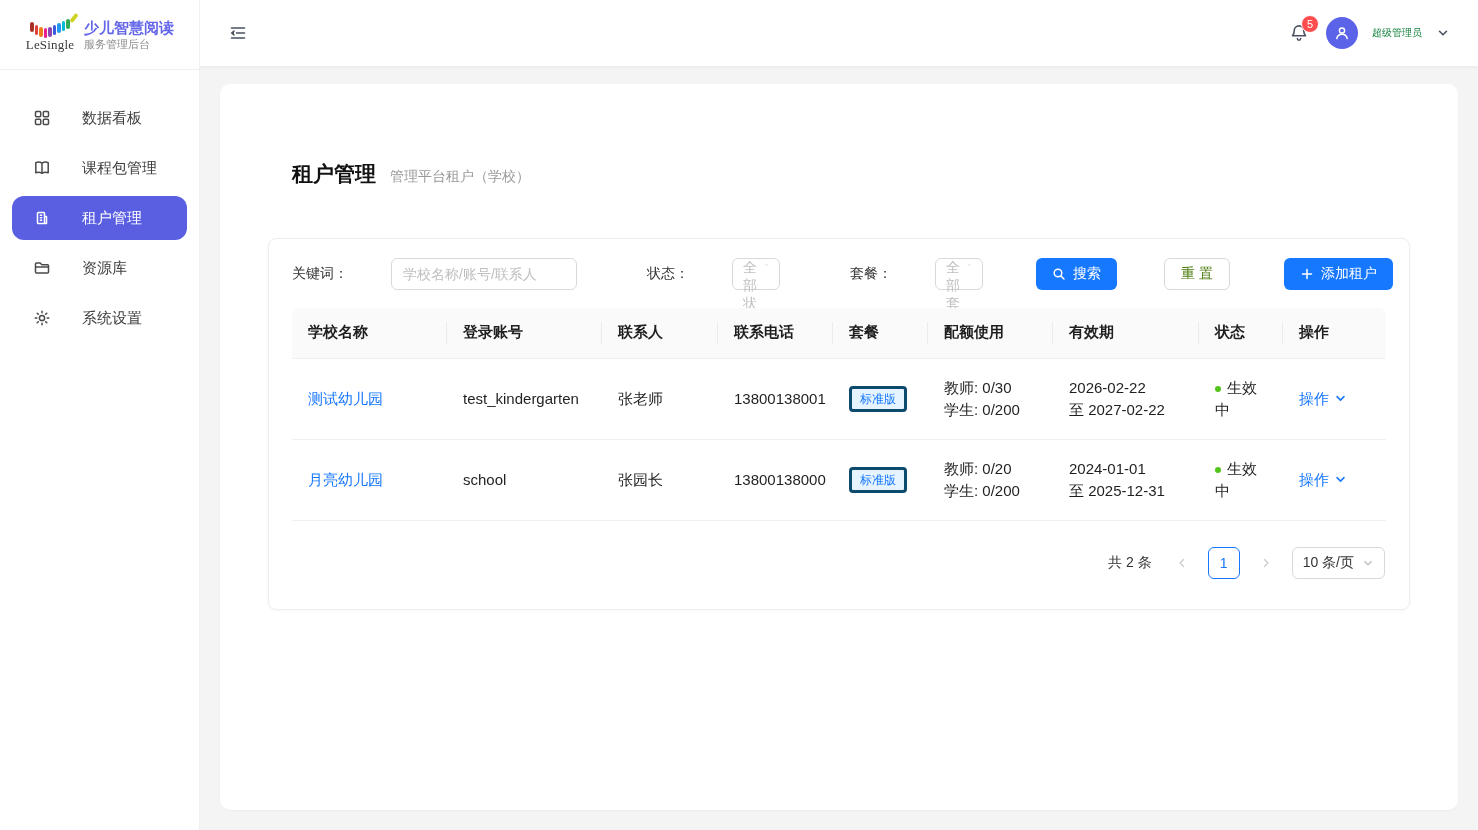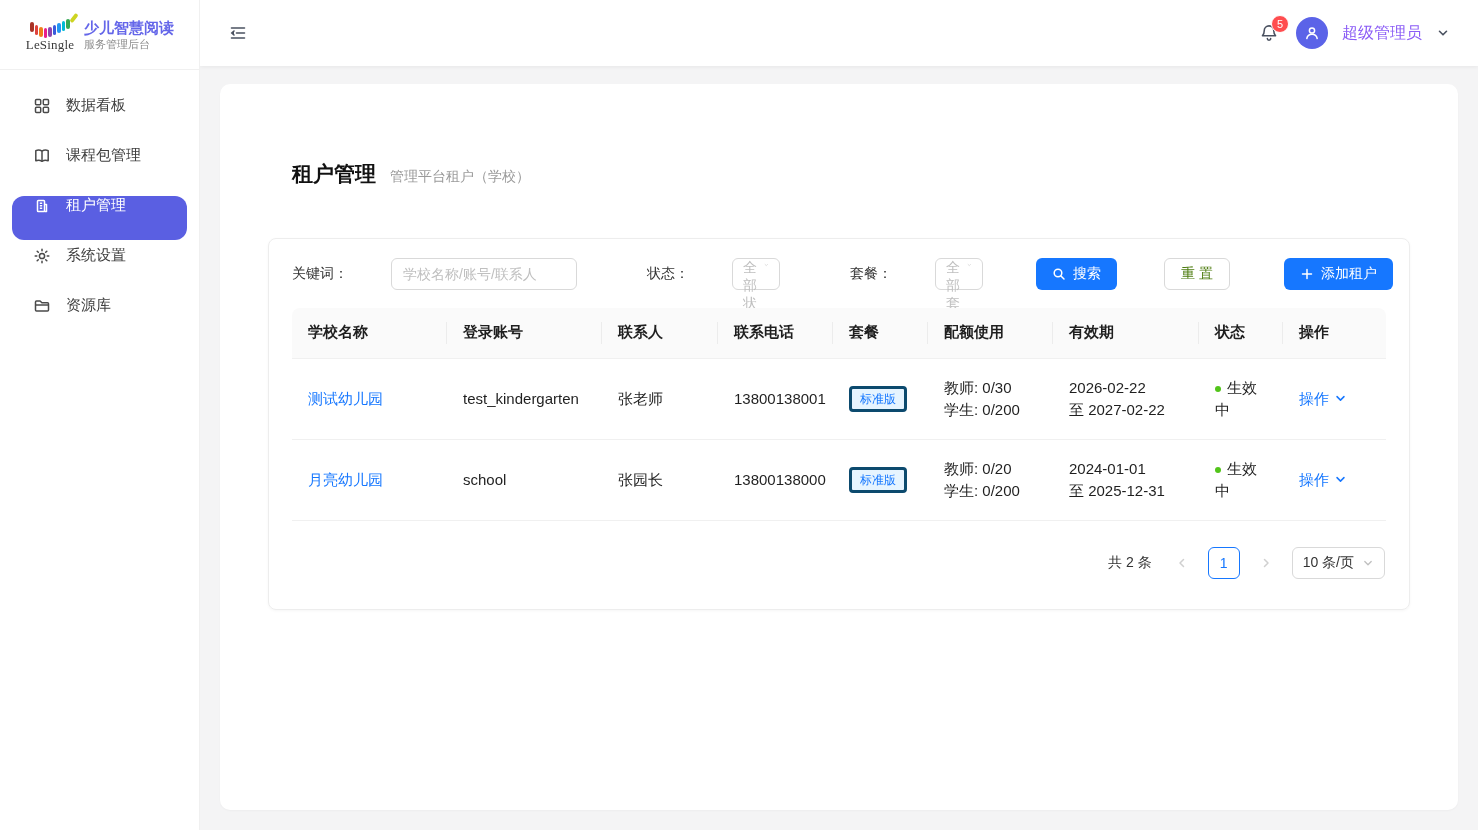--- a/index.html
+++ b/index.html
@@ -14,40 +14,40 @@
   .logo-mark { width:48px; display:flex; flex-direction:column; align-items:center; position:relative;font-family:Liberation Serif, serif; }
   .logo-bars { display:flex; align-items:flex-start; gap:1px; height:20px; margin-bottom:1px; }
   .logo-bars i { display:block; width:3.5px; height:10px; border-radius:2px; }
   .logo-leaf { position:absolute; right:-2px; top:-3px; width:4px; height:10px; border-radius:2px;
     background:#cdd422; transform:rotate(38deg); }
   .logo-name { font-size:13px; color:#3a3a3a; letter-spacing:.2px; }
   .logo-text .t1 { font-size:15px; font-weight:bold; color:#6466e9; line-height:19px; }
   .logo-text .t2 { font-size:11px; color:#8c8c8c; line-height:15px; }
 
   .menu { padding-top:20px; }
-  .menu-item { height:44px; margin:6px 12px; border-radius:12px; display:flex; align-items:flex-start;
-    gap:14px; padding:0 0 0 20px; font-size:15px; color:#3d3d3d; cursor:pointer; }
+  .menu-item { height:44px; margin:6px 12px; border-radius:12px; display:flex; align-items:center;
+    gap:30px; padding:0 0 0 20px; font-size:15px; color:#3d3d3d; cursor:pointer; }
   .menu-item svg { stroke:#4a4a4a; }
   .menu-item.active { background:#5a5fe2; color:#fff; }
   .menu-item.active svg { stroke:#fff; }
   .mi-icon { width:20px; height:20px; display:flex; align-items:center; justify-content:center; }
 
   
   .topbar { position:absolute; left:200px; top:0; right:0; height:66px; background:#fff;
     box-shadow:0 1px 4px rgba(0,0,0,.06); display:flex; align-items:center;
     padding:0 28px 0 24px; z-index:4; }
   .fold-btn { width:28px; height:28px; display:flex; align-items:center; justify-content:center; cursor:pointer; }
   .topbar-right { margin-left:auto; display:flex; align-items:center; gap:14px; }
   .bell-wrap { position:relative; width:26px; height:26px; display:flex; align-items:center; justify-content:center; cursor:pointer; }
   .badge { position:absolute; top:-5px; right:-7px; min-width:18px; height:18px; border-radius:9px;
     background:#ff4d4f; color:#fff; font-size:11px; display:flex; align-items:center; justify-content:center;
     padding:0 4px; border:1px solid #fff; }
   .avatar { width:32px; height:32px; border-radius:50%; background:#5b63e8; display:flex;
     align-items:center; justify-content:center; cursor:pointer; }
-  .username { font-size:16px; color:#8b5cf6; cursor:pointer; }
+  .username { font-size:10px; color:#15803d; cursor:pointer; }
 
   
   .content { position:absolute; left:200px; top:66px; right:0; bottom:0; padding:18px 20px 20px; }
   .card { background:#fff; border-radius:10px; min-height:726px; box-shadow:0 1px 2px rgba(0,0,0,.03);
     padding:76px 48px 0; }
   .page-header { padding:0 24px; margin-bottom:50px; display:flex; align-items:baseline; gap:14px; }
   .page-title { font-size:21px; font-weight:bold; color:#111; }
   .page-subtitle { font-size:14px; color:#9a9a9a; }
 
   .panel { border:1px solid #ededed; border-radius:8px; padding:19px 23px 0;
@@ -154,35 +154,35 @@
         <svg width="18" height="18" viewBox="0 0 18 18" fill="none" stroke-width="1.5" stroke-linejoin="round">
           <rect x="4.5" y="3.5" width="7" height="11" rx="0.8"></rect>
           <path d="M11.5 7.5 H13.5 V14.5 H11.5"></path>
           <path d="M6.8 6.2 H9.2 M6.8 8.7 H9.2 M6.8 11.2 H9.2"></path>
         </svg>
       </span>
       <span>租户管理</span>
     </div>
     <div class="menu-item">
       <span class="mi-icon">
+        <svg width="18" height="18" viewBox="0 0 18 18" fill="none" stroke-width="1.5" stroke-linejoin="round">
+          <path d="M2.5 5 a1 1 0 0 1 1-1 h3.6 l1.8 1.8 h5.6 a1 1 0 0 1 1 1 V13 a1 1 0 0 1 -1 1 H3.5 a1 1 0 0 1 -1-1 Z"></path>
+          <path d="M2.7 8 H15.3"></path>
+        </svg>
+      </span>
+      <span>资源库</span>
+    </div>
+    <div class="menu-item">
+      <span class="mi-icon">
         <svg width="18" height="18" viewBox="0 0 18 18" fill="none" stroke-width="1.5" stroke-linecap="round">
           <circle cx="9" cy="9" r="2.6"></circle>
           <path d="M9 2.2 V3.8 M9 14.2 V15.8 M2.2 9 H3.8 M14.2 9 H15.8 M4.2 4.2 L5.3 5.3 M12.7 12.7 L13.8 13.8 M13.8 4.2 L12.7 5.3 M5.3 12.7 L4.2 13.8"></path>
         </svg>
       </span>
       <span>系统设置</span>
-    </div>
-    <div class="menu-item">
-      <span class="mi-icon">
-        <svg width="18" height="18" viewBox="0 0 18 18" fill="none" stroke-width="1.5" stroke-linejoin="round">
-          <path d="M2.5 5 a1 1 0 0 1 1-1 h3.6 l1.8 1.8 h5.6 a1 1 0 0 1 1 1 V13 a1 1 0 0 1 -1 1 H3.5 a1 1 0 0 1 -1-1 Z"></path>
-          <path d="M2.7 8 H15.3"></path>
-        </svg>
-      </span>
-      <span>资源库</span>
     </div>
   </nav>
 </aside>
 
 <header class="topbar">
   <div class="fold-btn">
     <svg width="18" height="18" viewBox="0 0 18 18" fill="none" stroke="#4a5160" stroke-width="1.6" stroke-linecap="round">
       <path d="M2.5 4 H15.5 M7.5 9 H15.5 M2.5 14 H15.5"></path>
       <path d="M5 7 L2.8 9 L5 11" fill="#4a5160"></path>
     </svg>

